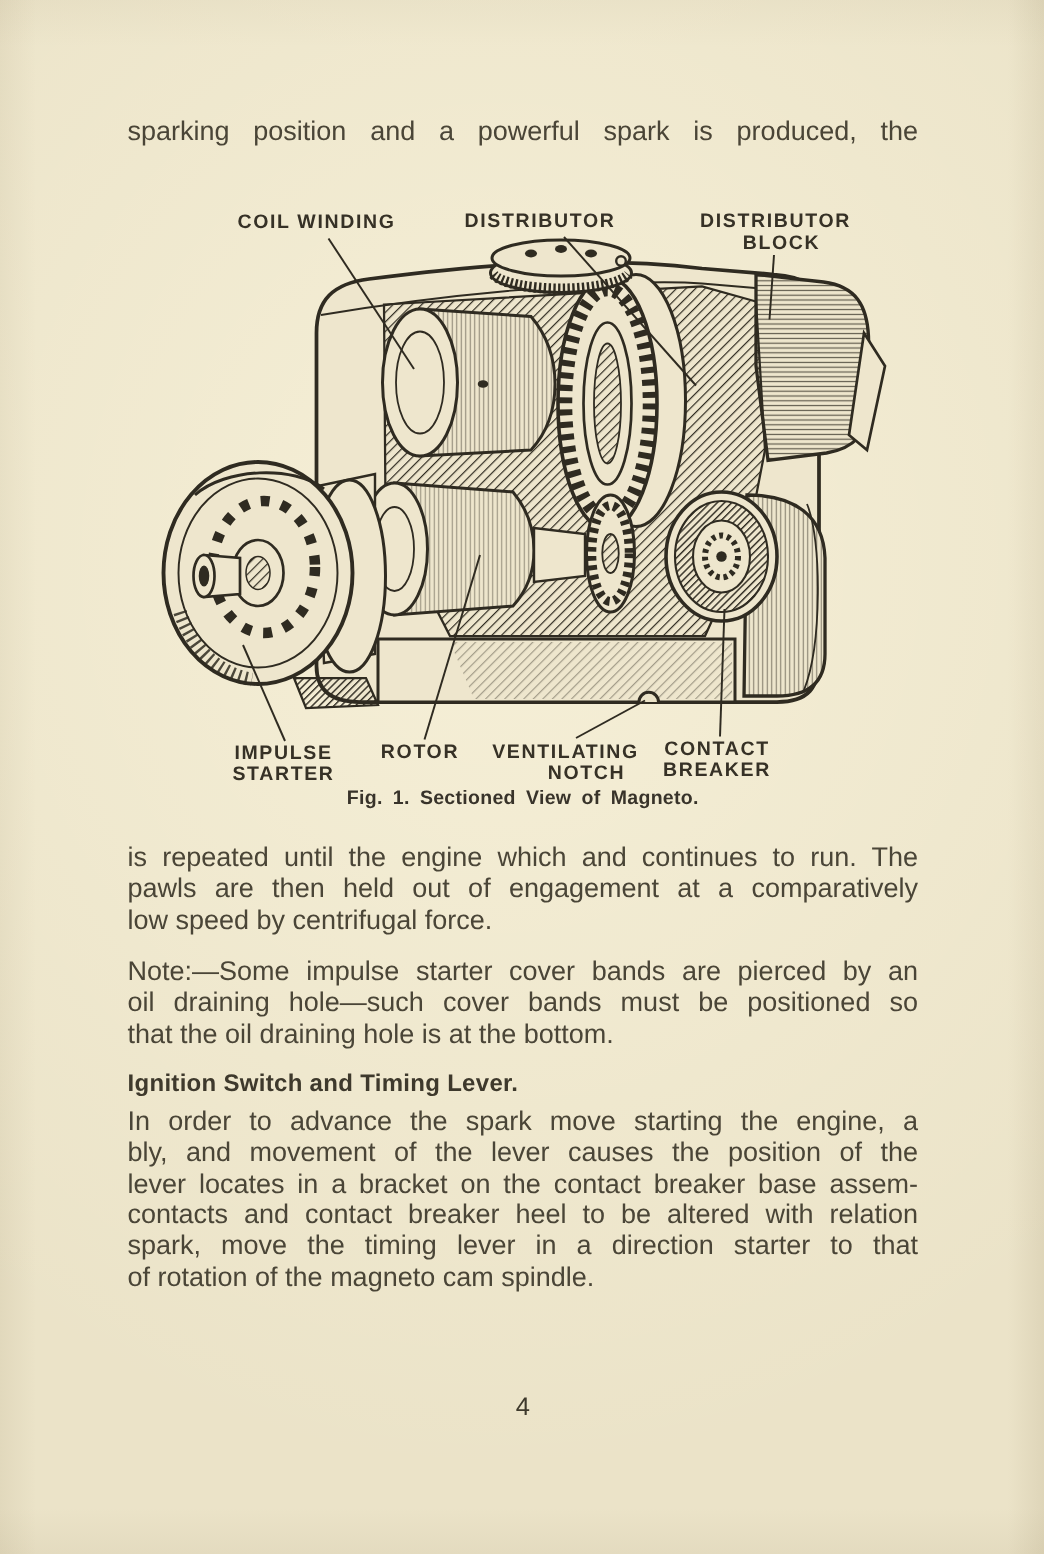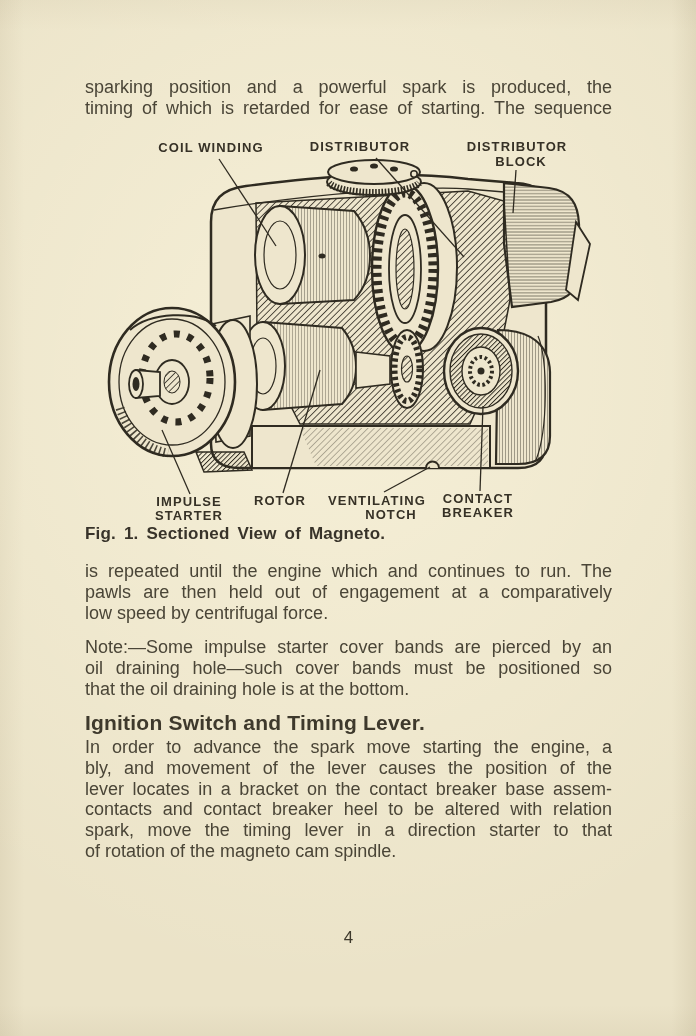--- a/index.html
+++ b/index.html
@@ -18,26 +18,26 @@
   }
   .textblock{
     position:absolute;left:85px;width:527px;
     font-size:18px;line-height:20.8px;
     color:#4a4537;
   }
   .tl{text-align:justify;text-align-last:justify;}
   .tl.last{text-align-last:left;}
   .section-heading{
     position:absolute;left:85px;width:527px;
-    font-size:21px;line-height:23px;font-weight:bold;
+    font-size:16px;line-height:23px;font-weight:bold;
     color:#3e392c;letter-spacing:.2px;
   }
   .fig-caption{
     position:absolute;left:85px;width:527px;top:524px;
-    font-weight:bold;font-size:17px;
+    text-align:center;font-weight:bold;font-size:13px;
     color:#38332a;word-spacing:3px;letter-spacing:.2px;
   }
   .page-number{
     position:absolute;left:85px;width:527px;top:928px;
     text-align:center;font-size:17px;color:#3e392c;
   }
   .figure-wrap{position:absolute;left:85px;top:130px;width:530px;height:395px;}
   .figure-wrap svg{display:block;width:530px;height:395px;}
   .fig-label{
     font-family:"Liberation Sans", sans-serif;
@@ -46,21 +46,20 @@
     fill:#363126;
   }
 </style>
 </head>
 <body>
 
 <div class="page">
 
   <div class="textblock" style="top:77px">
     <div class="tl">sparking position and a powerful spark is produced, the</div>
-    <div class="tl">timing of which is retarded for ease of starting.  The sequence</div>
   </div>
 
   <div class="figure-wrap">
     <svg viewBox="85 130 530 395" xmlns="http://www.w3.org/2000/svg">
       <defs>
         <pattern id="hatchD" patternUnits="userSpaceOnUse" width="4.5" height="4.5" patternTransform="rotate(45)">
           <line x1="0" y1="0" x2="0" y2="4.5" stroke="#2f2b21" stroke-width="1.6"></line>
         </pattern>
         <pattern id="hatchDense" patternUnits="userSpaceOnUse" width="3.4" height="3.4" patternTransform="rotate(45)">
           <line x1="0" y1="0" x2="0" y2="3.4" stroke="#2f2b21" stroke-width="1.9"></line>

